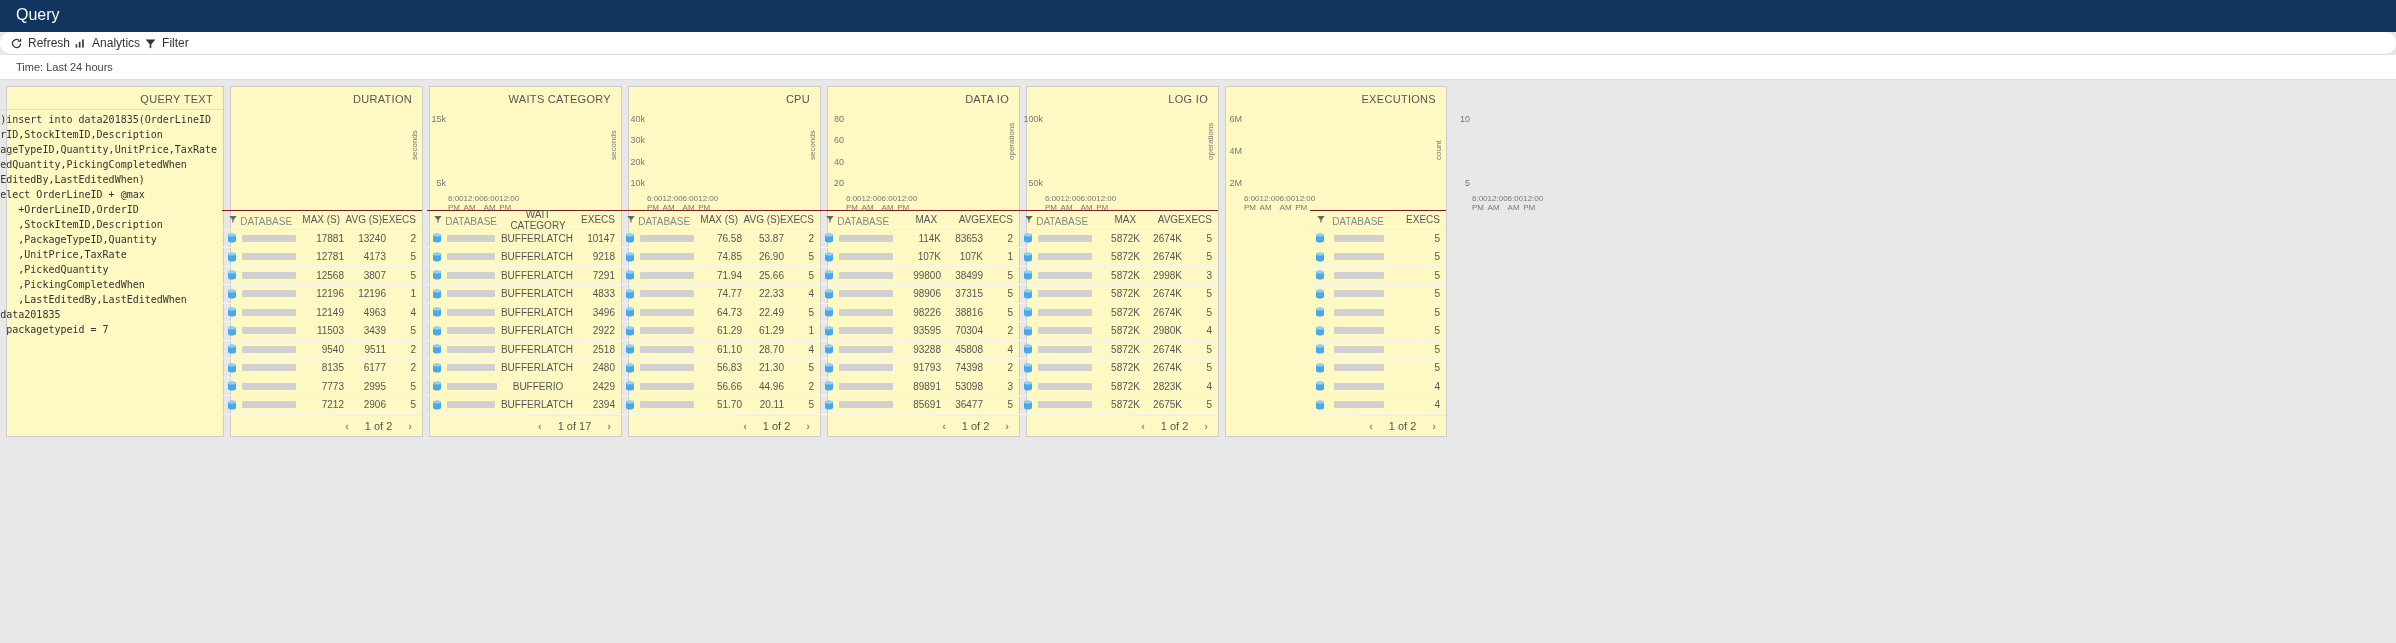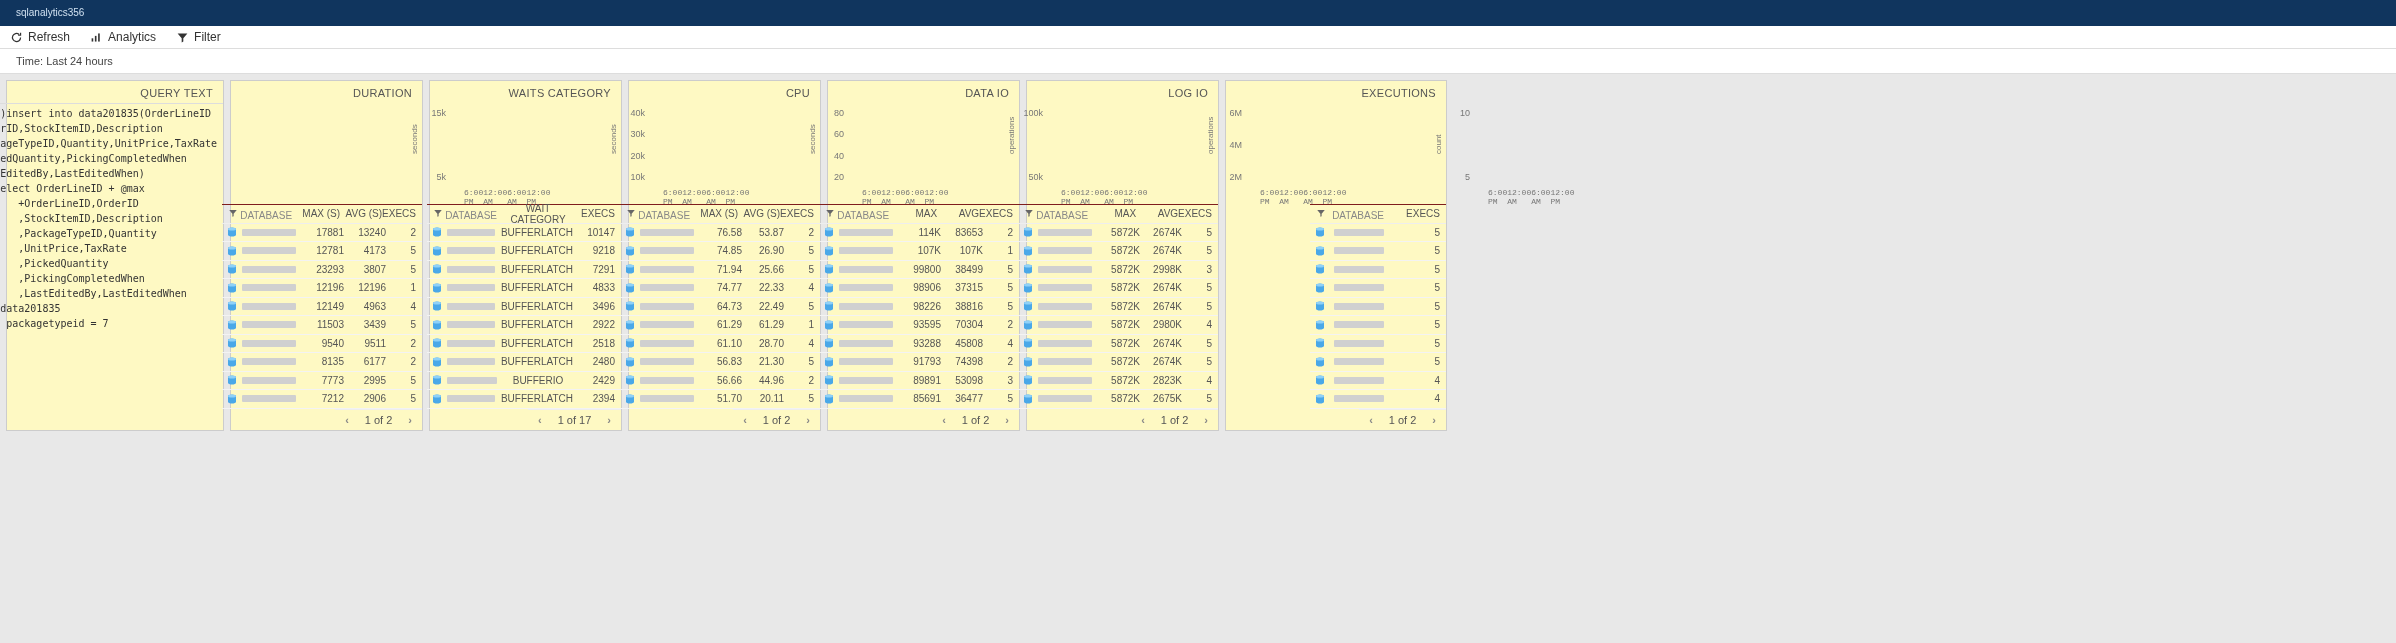--- a/index.html
+++ b/index.html
@@ -1,57 +1,57 @@
 <!DOCTYPE html>
 <html><head>
 <meta charset="utf-8">
 <style>
   * { box-sizing: border-box; margin:0; padding:0; }
   body { font-family: "Segoe UI", Arial, sans-serif; font-size:11px; background:#e8e8e8; color:#333; width:2396px; }
   .header { background:#10355e; color:#fff; padding:6px 16px 8px; }
   .header .title { font-size:16px; font-weight:400; }
   .header .sub { font-size:10px; color:#cfe0f0; margin-top:1px; }
-  .toolbar { background:#fff; border-bottom:1px solid #ddd; padding:4px 10px; display:flex; gap:20px; align-items:center; font-size:12px; }
+  .toolbar { background:#fff; border-bottom:1px solid #ddd; padding:4px 10px; display:flex; gap:4px; align-items:center; font-size:12px;border-radius:11px; }
   .toolbar .tb-item { display:flex; align-items:center; gap:5px; cursor:pointer; color:#333; }
   .toolbar svg { width:13px; height:13px; }
   .timebar { background:#fff; border-bottom:1px solid #ddd; padding:6px 16px; font-size:11px; color:#444; }
   .columns { display:flex; gap:6px; padding:6px; align-items:stretch; }
   .col { background:#fef9c3; border:1px solid #ccc; display:flex; flex-direction:column;align-items:flex-end; }
   .col-title { padding:6px 10px 4px; font-size:11px; color:#555; letter-spacing:.3px; }
   .query-col { width:218px; }
   .query-body { display:flex; flex:1; border-top:1px solid #ddd; }
   .gutter { width:24px; background:#f0f0f0; text-align:right; padding:2px 4px; color:#888; font-size:10px; line-height:15px; font-family:Consolas,monospace; }
   .code { flex:1; padding:2px 6px; font-family:Consolas,monospace; font-size:10px; line-height:15px; white-space:pre; color:#333; overflow:hidden; }
   .metric-col { width:193px; }
   .exec-col { width:222px; }
   .chart-wrap { height:100px; position:relative; margin:1px 4px 0; }
   .chart-wrap .yaxis { position:absolute; left:4px; top:0; bottom:18px; width:26px; display:flex; flex-direction:column; justify-content:space-between; align-items:flex-end; font-size:9px; color:#777; padding:4px 2px 4px 0; }
   .chart-wrap .ylab { position:absolute; left:-4px; top:50%; transform:rotate(-90deg) translate(0,-50%); transform-origin:left top; font-size:8px; color:#777; }
   .chart-wrap svg { position:absolute; left:28px; right:2px; top:2px; bottom:18px; width:calc(100% - 30px); height:calc(100% - 20px); }
-  .chart-wrap .xaxis { position:absolute; left:44px; right:2px; bottom:0; height:16px; display:flex; justify-content:space-between; font-size:8px; color:#777; padding:0 2px;font-family:Liberation Mono, monospace; }
+  .chart-wrap .xaxis { position:absolute; left:28px; right:2px; bottom:0; height:16px; display:flex; justify-content:space-between; font-size:8px; color:#777; padding:0 2px; }
   .tbl { border-top:1px solid #7f1d1d; }
   .tbl-head, .tbl-row { display:flex; align-items:center; padding:2px 6px 2px 4px; font-size:10px; height:18.5px; }
   .tbl-head { color:#888; border-bottom:1px solid #eee; }
   .tbl-row { border-bottom:1px solid #f3f3f3; }
   .db-icon { width:12px; height:12px; margin-right:4px; flex-shrink:0; }
   .bar { flex:1; height:7px; background:#d0d0d0; border-radius:1px; margin-right:6px; position:relative; }
   .c-filter { width:14px; text-align:center; color:#666; }
   .c-wait { flex:0 0 70px; text-align:center; color:#555; }
   .c-num { flex:0 0 42px; text-align:right; color:#555; }
   .c-num-s { flex:0 0 30px; text-align:right; color:#555; }
   .pager { display:flex; align-items:center; justify-content:center; gap:10px; padding:4px; font-size:11px; color:#555; border-top:1px solid #eee; }
   .pager .chev { cursor:pointer; padding:0 6px; font-weight:bold; color:#888; }
   .exec-col .c-num { flex:0 0 50px; }
   .exec-col .bar { margin-left:4px; }
 </style>
 </head>
 <body>
 
 <div class="header">
-  <div class="sub">sqlanalytics356</div>
+  <div class="title">Query</div>
 </div>
 
 <div class="toolbar">
   <div class="tb-item">
     <svg viewBox="0 0 16 16">
         <path fill="none" stroke="#333" stroke-width="1.5" d="M13 8a5 5 0 1 1-2-4 M13 2v3h-3"></path>
       </svg>
     <span>Refresh</span>
   </div>
   <div class="tb-item">
@@ -147,21 +147,21 @@
           <span class="c-num">4173</span>
           <span class="c-num-s">5</span>
         </div>
         <div class="tbl-row">
           <svg class="db-icon" viewBox="0 0 12 12">
             <ellipse cx="6" cy="3" rx="4" ry="1.5" fill="#4aa8e8"></ellipse>
             <path d="M2 3v6c0 .8 1.8 1.5 4 1.5s4-.7 4-1.5V3" fill="#4aa8e8"></path>
             <ellipse cx="6" cy="3" rx="4" ry="1.5" fill="#8fd1f8"></ellipse>
           </svg>
           <span class="bar"></span>
-          <span class="c-num">23293</span>
+          <span class="c-num">12568</span>
           <span class="c-num">3807</span>
           <span class="c-num-s">5</span>
         </div>
         <div class="tbl-row">
           <svg class="db-icon" viewBox="0 0 12 12">
             <ellipse cx="6" cy="3" rx="4" ry="1.5" fill="#4aa8e8"></ellipse>
             <path d="M2 3v6c0 .8 1.8 1.5 4 1.5s4-.7 4-1.5V3" fill="#4aa8e8"></path>
             <ellipse cx="6" cy="3" rx="4" ry="1.5" fill="#8fd1f8"></ellipse>
           </svg>
           <span class="bar"></span>

